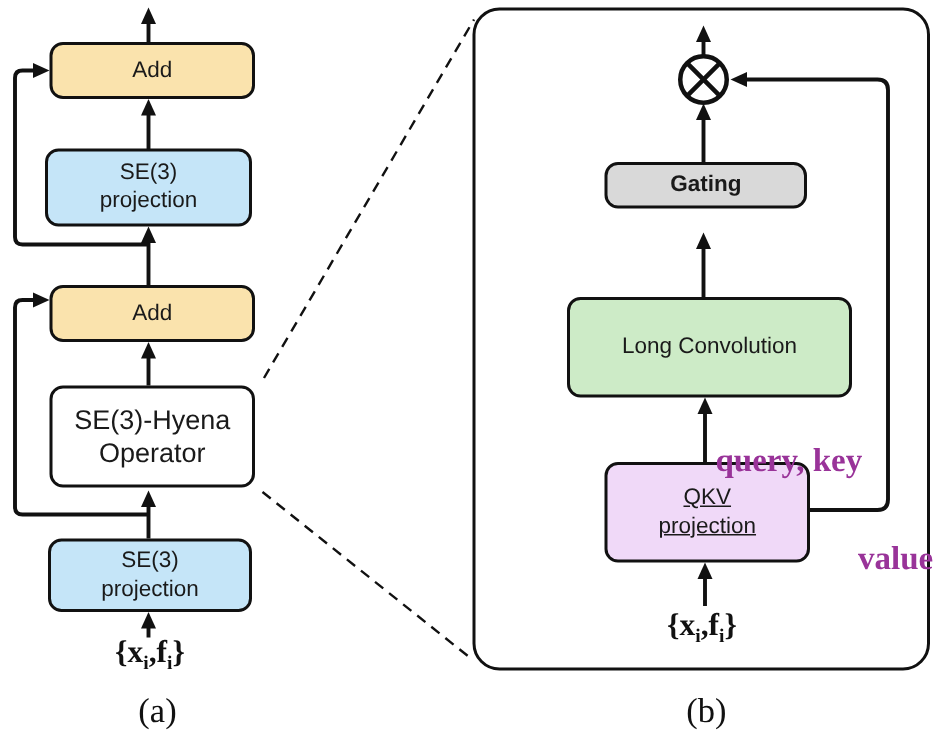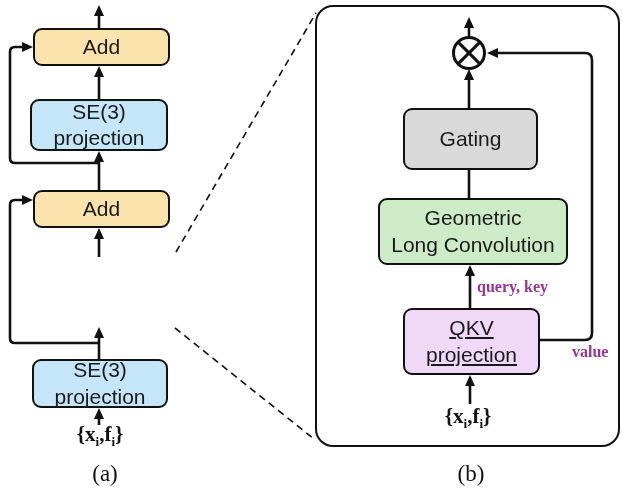--- a/index.html
+++ b/index.html
@@ -38,23 +38,23 @@
     position:absolute;font-family:"Liberation Serif","DejaVu Serif",serif;
     font-size:23px;color:#111;text-align:center;
   }
   .math-label{
     position:absolute;font-family:"Liberation Serif","DejaVu Serif",serif;
     font-weight:bold;font-size:21px;color:#111;text-align:center;white-space:nowrap;
   }
   .math-label sub{font-size:0.62em;line-height:0;}
   .edge-label{
     position:absolute;font-family:"Liberation Serif","DejaVu Serif",serif;
-    font-weight:bold;font-size:16px;color:var(--edge-label-color);white-space:nowrap;
+    font-weight:bold;font-size:22px;color:var(--edge-label-color);white-space:nowrap;margin-top:16px;
   }
-  .fs17{font-size:21px;}
+  .fs17{font-size:15px;}
   .fs18{font-size:18px;}
 </style>
 </head>
 <body>
 
 <div id="canvas">
 
   <div class="panel-container" style="left:315px;top:5px;width:305px;height:442px;"></div>
 
   <svg class="connectors" width="622" height="495" viewBox="0 0 622 495">
@@ -96,38 +96,41 @@
 
   <div class="box fs17" style="left:30px;top:99px;width:138px;height:52px;background:var(--projection-fill);">
     <span>SE(3)</span>
     <span>projection</span>
   </div>
 
   <div class="box fs17" style="left:33px;top:190px;width:137px;height:38px;background:var(--add-fill);">
     <span>Add</span>
   </div>
 
+  <div class="box fs18" style="left:33px;top:257px;width:137px;height:68px;background:var(--operator-fill);">
+    <span>SE(3)-Hyena</span>
+    <span>Operator</span>
+  </div>
 
   <div class="box fs17" style="left:32px;top:359px;width:136px;height:49px;background:var(--projection-fill);">
     <span>SE(3)</span>
     <span>projection</span>
   </div>
 
   <div class="math-label" style="left:50px;top:422px;width:100px;">
     <span>{x</span><sub>i</sub><span>,f</span><sub>i</sub><span>}</span>
   </div>
 
   <div class="caption" style="left:55px;top:461px;width:100px;">(a)</div>
 
-  <div class="box fs17" style="left:403px;top:108px;width:135px;height:62px;background:var(--gating-fill);">
+  <div class="box fs17" style="left:403px;top:108px;width:135px;height:31px;background:var(--gating-fill);font-weight:bold;">
     <span>Gating</span>
   </div>
 
   <div class="box fs17" style="left:378px;top:198px;width:190px;height:67px;background:var(--conv-fill);">
-    <span>Geometric</span>
     <span>Long Convolution</span>
   </div>
 
   <div class="box fs17" style="left:403px;top:308px;width:137px;height:67px;background:var(--qkv-fill);text-decoration:underline;">
     <span>QKV</span>
     <span>projection</span>
   </div>
 
   <div class="edge-label" style="left:477px;top:278px;">query, key</div>
 

